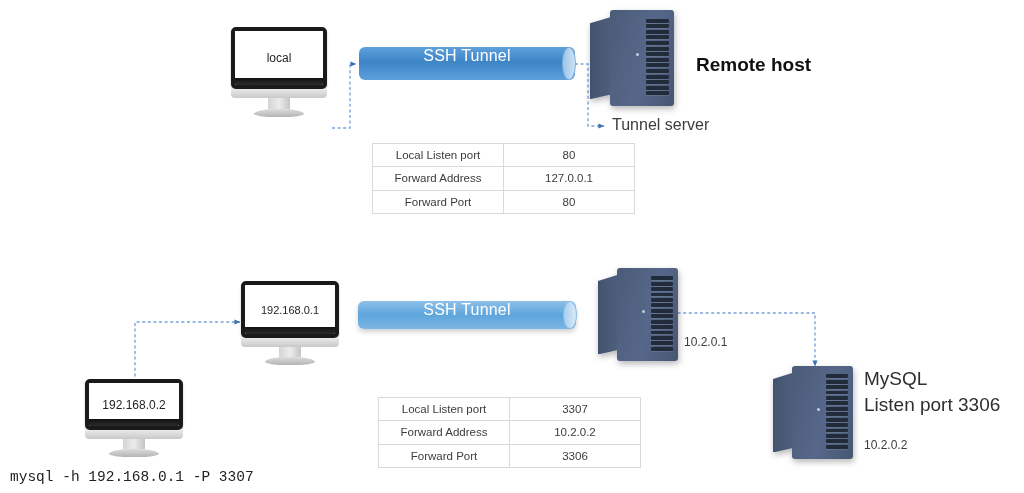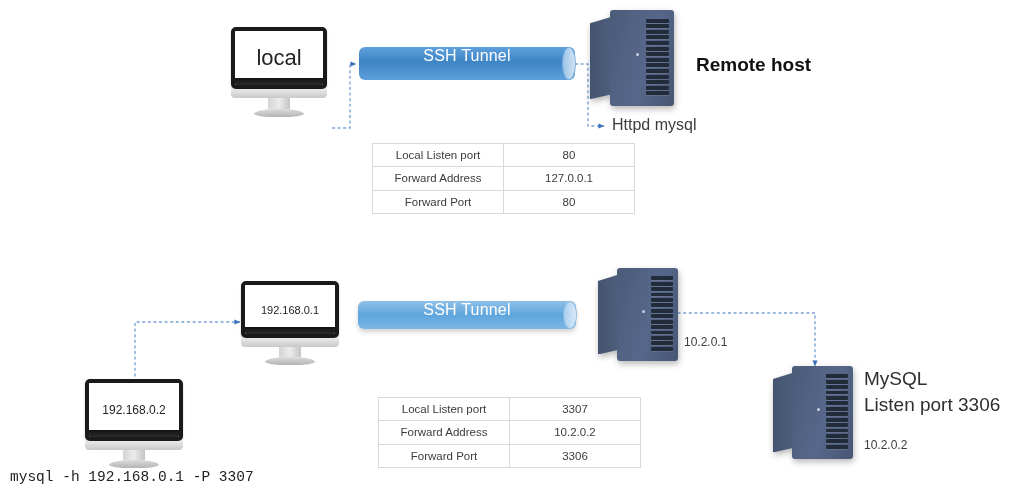--- a/index.html
+++ b/index.html
@@ -91,21 +91,21 @@
     <path d="M575,64 L588,64 L588,126 L604,126" fill="none" stroke="#7aa3d8" stroke-width="1.4" stroke-dasharray="3,2.6" marker-end="url(#ah)"></path>
 
     <path d="M135,382 L135,322 L240,322" fill="none" stroke="#7aa3d8" stroke-width="1.4" stroke-dasharray="3,2.6" marker-end="url(#ah)"></path>
 
     <path d="M672,313 L815,313 L815,366" fill="none" stroke="#7aa3d8" stroke-width="1.4" stroke-dasharray="3,2.6" marker-end="url(#ah)"></path>
   </svg>
 
   <div class="monitor" style="left:231px;top:27px;width:96px;">
     <div class="mon-bezel" style="width:96px;height:62px;">
       <div class="mon-screen">
-        <span style="font-size:22px;">local</span>
+        <span style="font-size:12px;">local</span>
       </div>
       <div class="mon-chin"></div>
     </div>
     <div class="mon-base" style="width:96px;height:9px;"></div>
     <div class="mon-neck" style="width:22px;height:11px;"></div>
     <div class="mon-foot" style="width:50px;height:8px;"></div>
   </div>
 
   <div class="tunnel t1" style="left:359px;top:47px;width:216px;height:33px;">
     <div class="tun-body">
@@ -134,21 +134,21 @@
             <i></i>
             <i></i>
         </div>
         <div class="srv-dot"></div>
       </div>
     </div>
   </div>
 
   <div class="lbl big-bold" style="left:684px;top:54px;font-size:19px;">Remote host</div>
 
-  <div class="lbl" style="left:612px;top:116px;font-size:16px;color:#3c3c3c;">Httpd mysql</div>
+  <div class="lbl" style="left:612px;top:116px;font-size:16px;color:#3c3c3c;">Tunnel server</div>
 
 
   <table class="ptable" style="left:344px;top:143px;">
     <tbody>
       <tr>
         <td class="k">Local Listen port</td>
         <td class="v">80</td>
       </tr>
       <tr>
         <td class="k">Forward Address</td>
@@ -167,21 +167,21 @@
         <span style="font-size:11px;">192.168.0.1</span>
       </div>
       <div class="mon-chin"></div>
     </div>
     <div class="mon-base" style="width:98px;height:9px;"></div>
     <div class="mon-neck" style="width:22px;height:10px;"></div>
     <div class="mon-foot" style="width:50px;height:8px;"></div>
   </div>
 
   <div class="monitor" style="left:85px;top:379px;width:98px;">
-    <div class="mon-bezel" style="width:98px;height:62px;">
+    <div class="mon-bezel" style="width:98px;height:51px;">
       <div class="mon-screen">
         <span style="font-size:12px;">192.168.0.2</span>
       </div>
       <div class="mon-chin"></div>
     </div>
     <div class="mon-base" style="width:98px;height:9px;"></div>
     <div class="mon-neck" style="width:22px;height:10px;"></div>
     <div class="mon-foot" style="width:50px;height:8px;"></div>
   </div>
 

